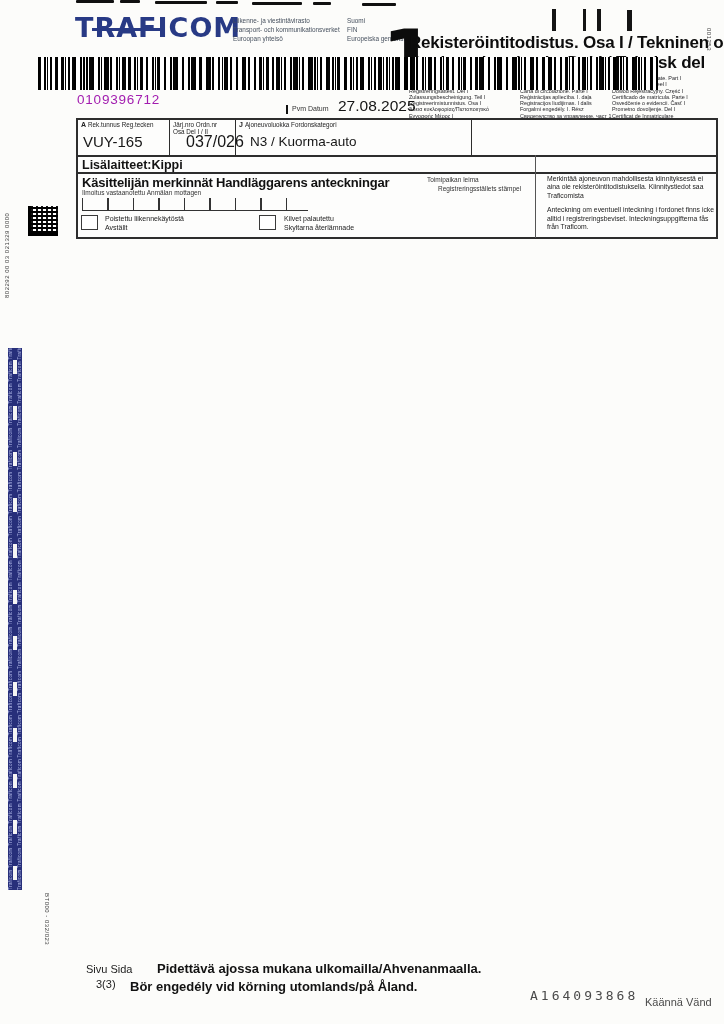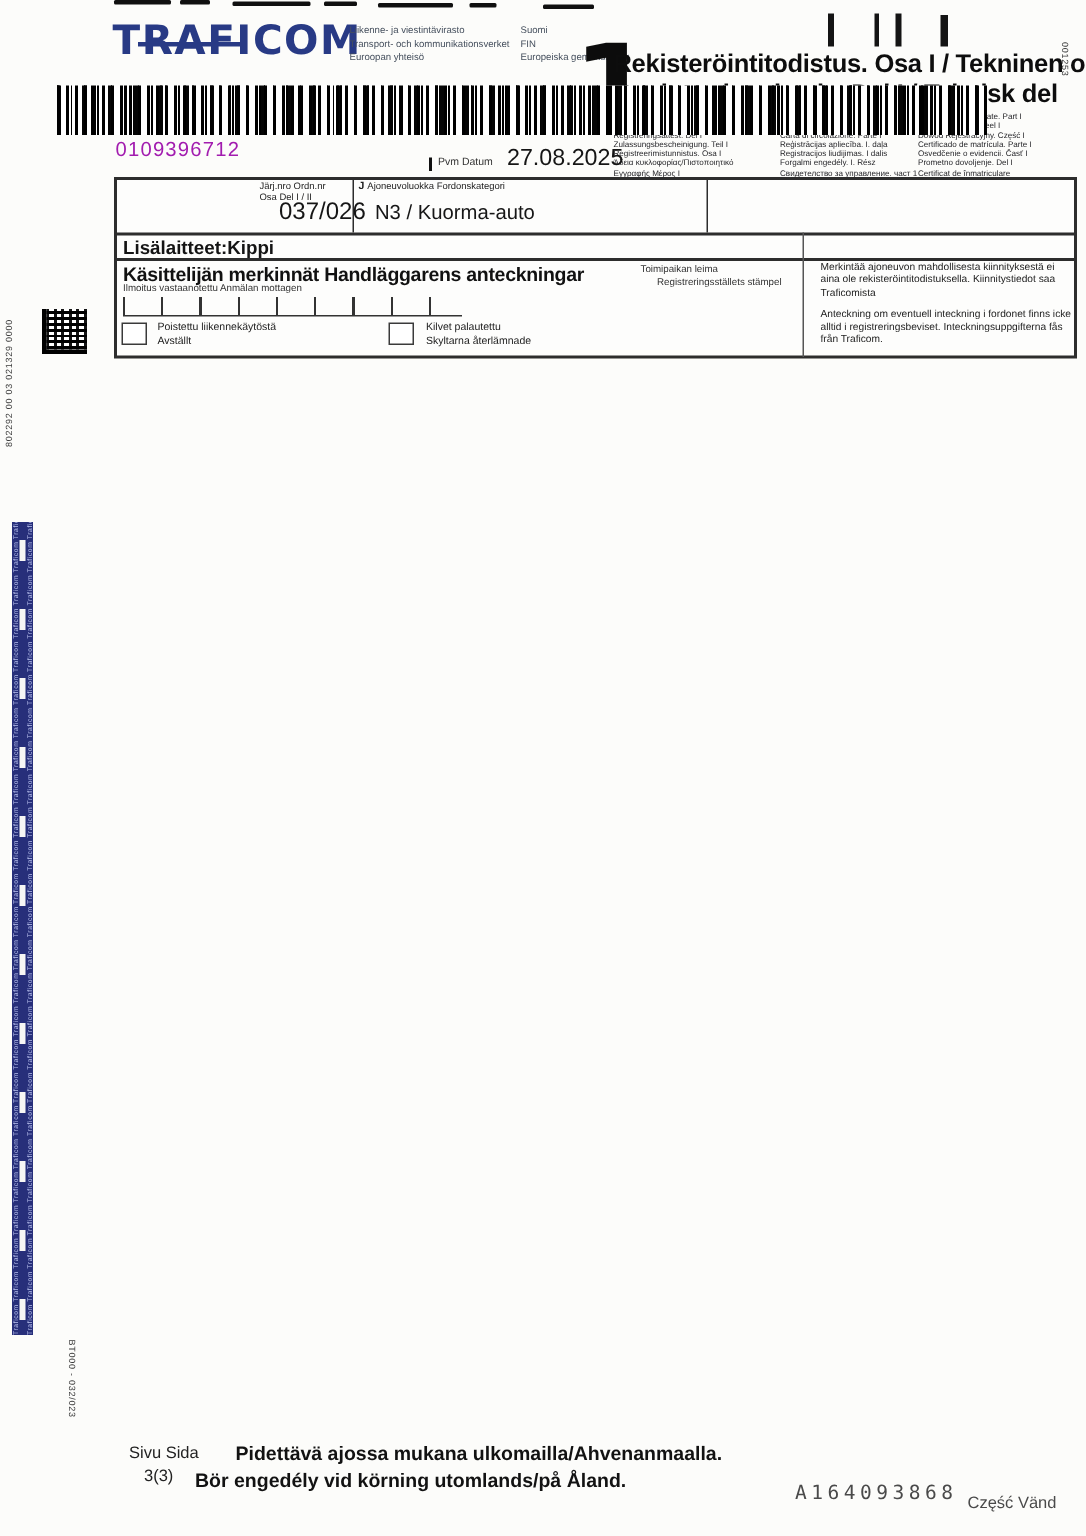--- a/index.html
+++ b/index.html
@@ -171,20 +171,26 @@
 
   <div class="barcode"></div>
   <div class="barcode-number">0109396712</div>
 
   <div class="date-tick"></div>
   <span class="date-label">Pvm Datum</span>
   <span class="date-value">27.08.2025</span>
 
   <div class="form-table">
 
+    <div class="cell" style="left:0;width:92px">
+      <div class="cell-label">
+        <b class="cell-code">A</b><span>Rek.tunnus  Reg.tecken</span>
+      </div>
+      <div class="cell-value" style="left:5px;top:13px;font-size:15px">VUY-165</div>
+    </div>
 
     <div class="cell" style="left:92px;width:66px">
       <div class="cell-label">
         <span>Järj.nro  Ordn.nr</span><br>
         <span>Osa Del I / II</span>
       </div>
       <div class="cell-value" style="left:16px;top:13px;font-size:16px">037/026</div>
     </div>
 
     <div class="cell" style="left:158px;width:236px">
@@ -233,15 +239,15 @@
     <div class="strip-text strip-text-l">Traficom Traficom Traficom Traficom Traficom Traficom Traficom Traficom Traficom Traficom Traficom Traficom Traficom Traficom Traficom Traficom Traficom Traficom Traficom Traficom Traficom Traficom Traficom Traficom Traficom Traficom Traficom Traficom Traficom Traficom</div>
     <div class="strip-text strip-text-r">Traficom Traficom Traficom Traficom Traficom Traficom Traficom Traficom Traficom Traficom Traficom Traficom Traficom Traficom Traficom Traficom Traficom Traficom Traficom Traficom Traficom Traficom Traficom Traficom Traficom Traficom Traficom Traficom Traficom Traficom</div>
     <div class="strip-dashes"></div>
   </div>
 
   <div class="page-label">Sivu Sida</div>
   <div class="page-value">3(3)</div>
   <div class="notice-1">Pidettävä ajossa mukana ulkomailla/Ahvenanmaalla.</div>
   <div class="notice-2">Bör engedély vid körning utomlands/på Åland.</div>
   <div class="serial">A164093868</div>
-  <div class="turn-label">Część Vänd</div>
+  <div class="turn-label">Käännä Vänd</div>
 
 </div>
 
 </body></html>

